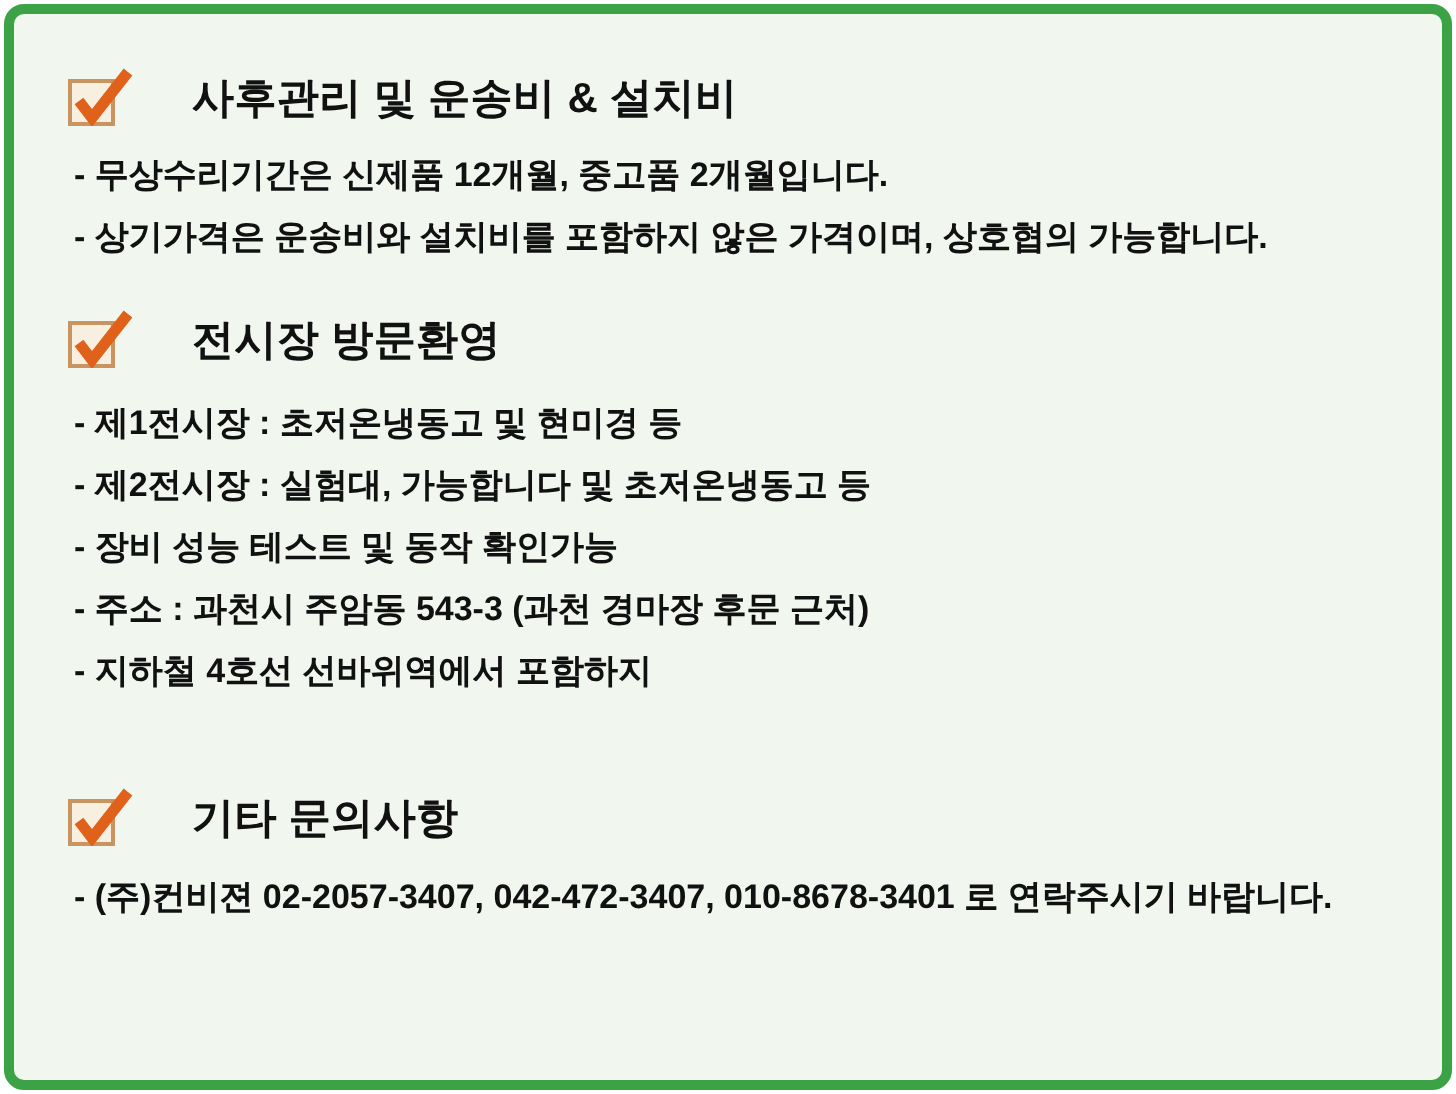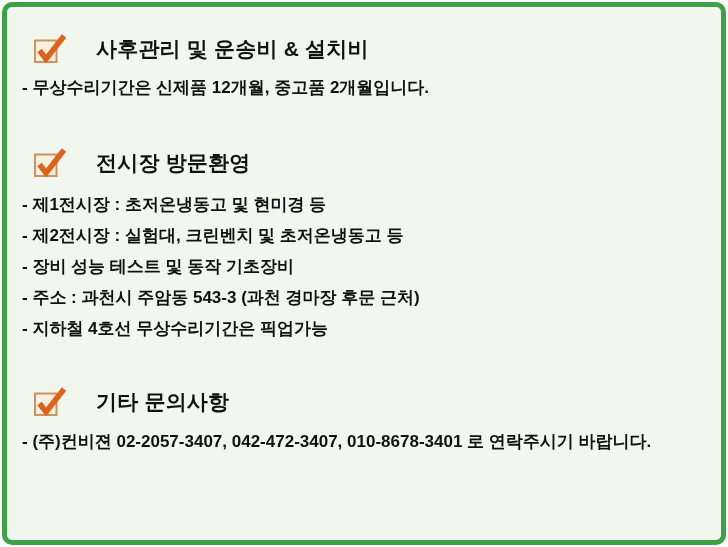--- a/index.html
+++ b/index.html
@@ -36,67 +36,68 @@
   .section-header .title {
     font-size: 21px;
     font-weight: 700;
     letter-spacing: 0.2px;
     white-space: nowrap;
   }
   .cb-icon { flex: 0 0 auto; display: block; }
   .cb-box  { fill: var(--checkbox-fill); stroke: var(--checkbox-outline); stroke-width: 2; }
   .cb-check{ fill: none; stroke: var(--check); stroke-width: 5.5; }
   .items {
-    padding-left: 15px;
+    padding-left: 30px;
   }
   .item {
     font-size: 17px;
     font-weight: 700;
     line-height: 31px;
     white-space: nowrap;
   }
   .sec-1 .section-header { margin-top: 26px; }
   .sec-1 .items { margin-top: 9px; }
-  .sec-2 .section-header { margin-top: 44px; }
+  .sec-2 .section-header { margin-top: 20px; }
   .sec-2 .items { margin-top: 12px; }
   .sec-3 .section-header { margin-top: 42px; }
   .sec-3 .items { margin-top: 10px; }
 </style>
 </head>
 <body>
 
 <div class="panel">
 
   <div class="section sec-1">
     <div class="section-header">
       <svg class="cb-icon" width="34" height="30" viewBox="0 0 34 30" aria-hidden="true">
         <rect class="cb-box" x="2" y="7.5" width="21.5" height="21.5"></rect>
         <path class="cb-check" d="M6.5 17.5 L13 26 L31 3"></path>
       </svg>
       <span class="title">사후관리 및 운송비 &amp; 설치비</span>
     </div>
     <div class="items">
       <div class="item">- 무상수리기간은 신제품 12개월, 중고품 2개월입니다.</div>
+      <div class="item">- 상기가격은 운송비와 설치비를 포함하지 않은 가격이며, 상호협의 가능합니다.</div>
     </div>
   </div>
 
   <div class="section sec-2">
     <div class="section-header">
       <svg class="cb-icon" width="34" height="30" viewBox="0 0 34 30" aria-hidden="true">
         <rect class="cb-box" x="2" y="7.5" width="21.5" height="21.5"></rect>
         <path class="cb-check" d="M6.5 17.5 L13 26 L31 3"></path>
       </svg>
       <span class="title">전시장 방문환영</span>
     </div>
     <div class="items">
       <div class="item">- 제1전시장 : 초저온냉동고 및 현미경 등</div>
-      <div class="item">- 제2전시장 : 실험대, 크린벤치 및 초저온냉동고 등</div>
-      <div class="item">- 장비 성능 테스트 및 동작 기초장비</div>
+      <div class="item">- 제2전시장 : 실험대, 가능합니다 및 초저온냉동고 등</div>
+      <div class="item">- 장비 성능 테스트 및 동작 확인가능</div>
       <div class="item">- 주소 : 과천시 주암동 543-3 (과천 경마장 후문 근처)</div>
-      <div class="item">- 지하철 4호선 무상수리기간은 픽업가능</div>
+      <div class="item">- 지하철 4호선 선바위역에서 포함하지</div>
     </div>
   </div>
 
   <div class="section sec-3">
     <div class="section-header">
       <svg class="cb-icon" width="34" height="30" viewBox="0 0 34 30" aria-hidden="true">
         <rect class="cb-box" x="2" y="7.5" width="21.5" height="21.5"></rect>
         <path class="cb-check" d="M6.5 17.5 L13 26 L31 3"></path>
       </svg>
       <span class="title">기타 문의사항</span>

